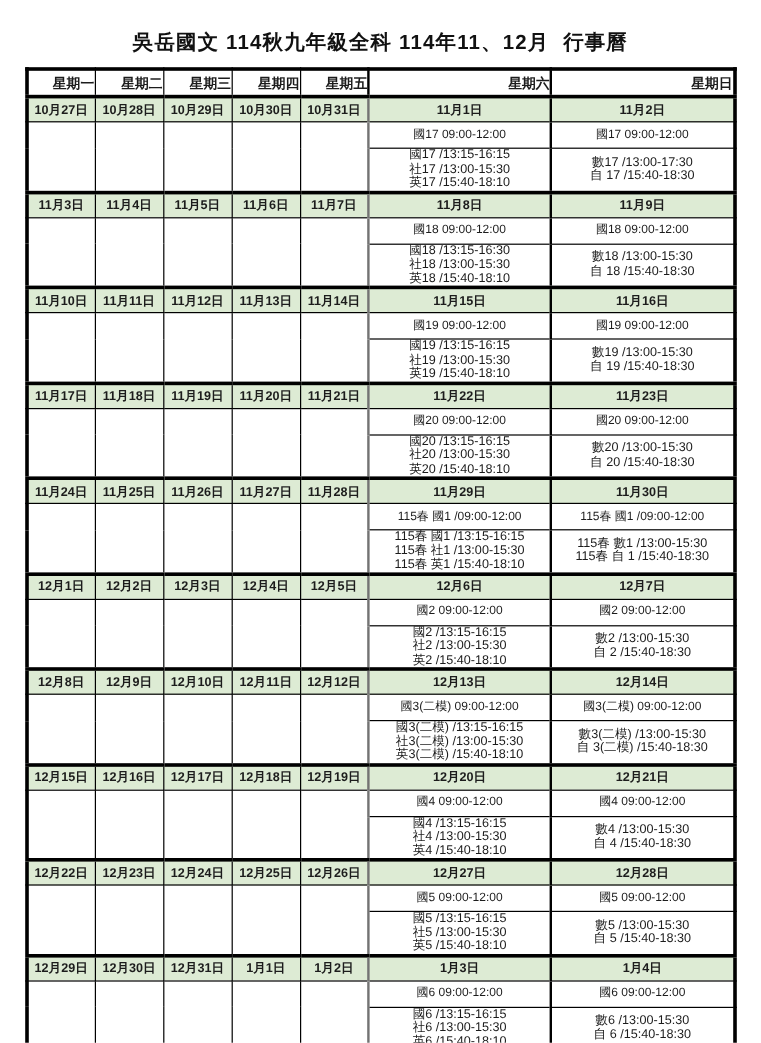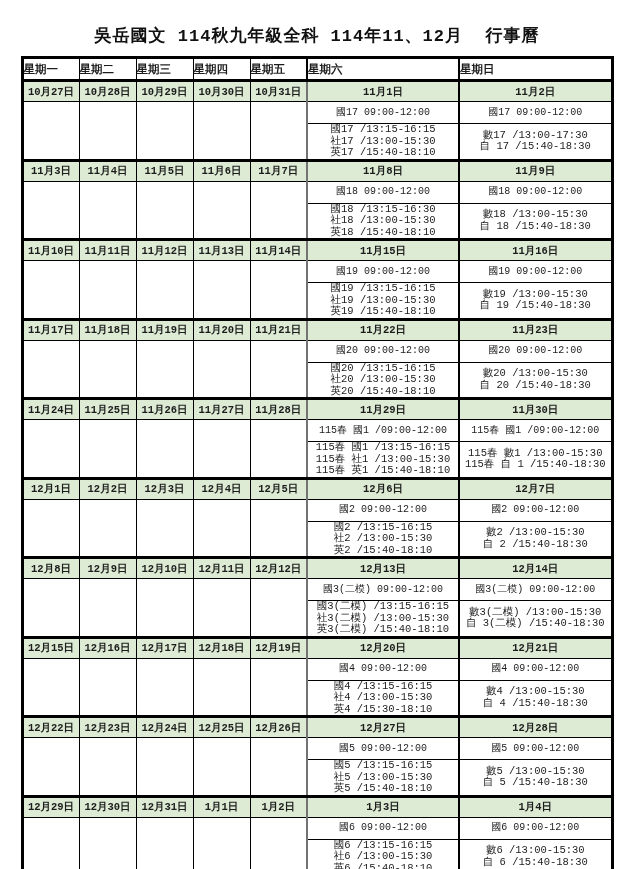--- a/index.html
+++ b/index.html
@@ -3,21 +3,21 @@
 <meta charset="utf-8">
 <style>
   html, body {
     margin: 0; padding: 0;
     width: 634px; height: 869px;
     background: #ffffff;
     overflow: hidden;
   }
   .page {
     width: 634px; height: 869px;
-    font-family: Liberation Mono, monospace;
+    font-family: Liberation Sans, sans-serif;
     color: #1c1c1c;
     box-sizing: border-box;
   }
   .title {
     margin: 0;
     padding-top: 24px;
     padding-bottom: 9px;
     text-align: center;
     font-size: 17px;
     font-weight: bold;
@@ -35,21 +35,21 @@
   col.c-weekday { width: 57px; }
   col.c-sat { width: 152px; }
   col.c-sun { width: 153px; }
   th {
     border: 1px solid #000;
     border-bottom: 2px solid #000;
     height: 20px;
     font-size: 11.5px;
     font-weight: bold;
     padding: 0;
-    text-align: left;
+    text-align: right;
     vertical-align: middle;
   }
   td {
     border: 1px solid #000;
     padding: 0;
     text-align: center;
     vertical-align: middle;
     font-size: 10.5px;
     line-height: 12px;
   }
@@ -314,21 +314,21 @@
           <td rowspan="2" class="empty-cell"></td>
           <td rowspan="2" class="empty-cell"></td>
           <td rowspan="2" class="empty-cell"></td>
           <td class="morning col-sat">國4 09:00-12:00</td>
           <td class="morning col-sun">國4 09:00-12:00</td>
         </tr>
         <tr>
           <td class="afternoon col-sat">
             <div class="entry">國4 /13:15-16:15</div>
             <div class="entry">社4 /13:00-15:30</div>
-            <div class="entry">英4 /15:30-18:10</div>
+            <div class="entry">英4 /15:40-18:10</div>
           </td>
           <td class="afternoon col-sun">
             <div class="entry">數4 /13:00-15:30</div>
             <div class="entry">自 4 /15:40-18:30</div>
           </td>
         </tr>
         <tr class="date-row">
           <td>12月22日</td>
           <td>12月23日</td>
           <td>12月24日</td>

